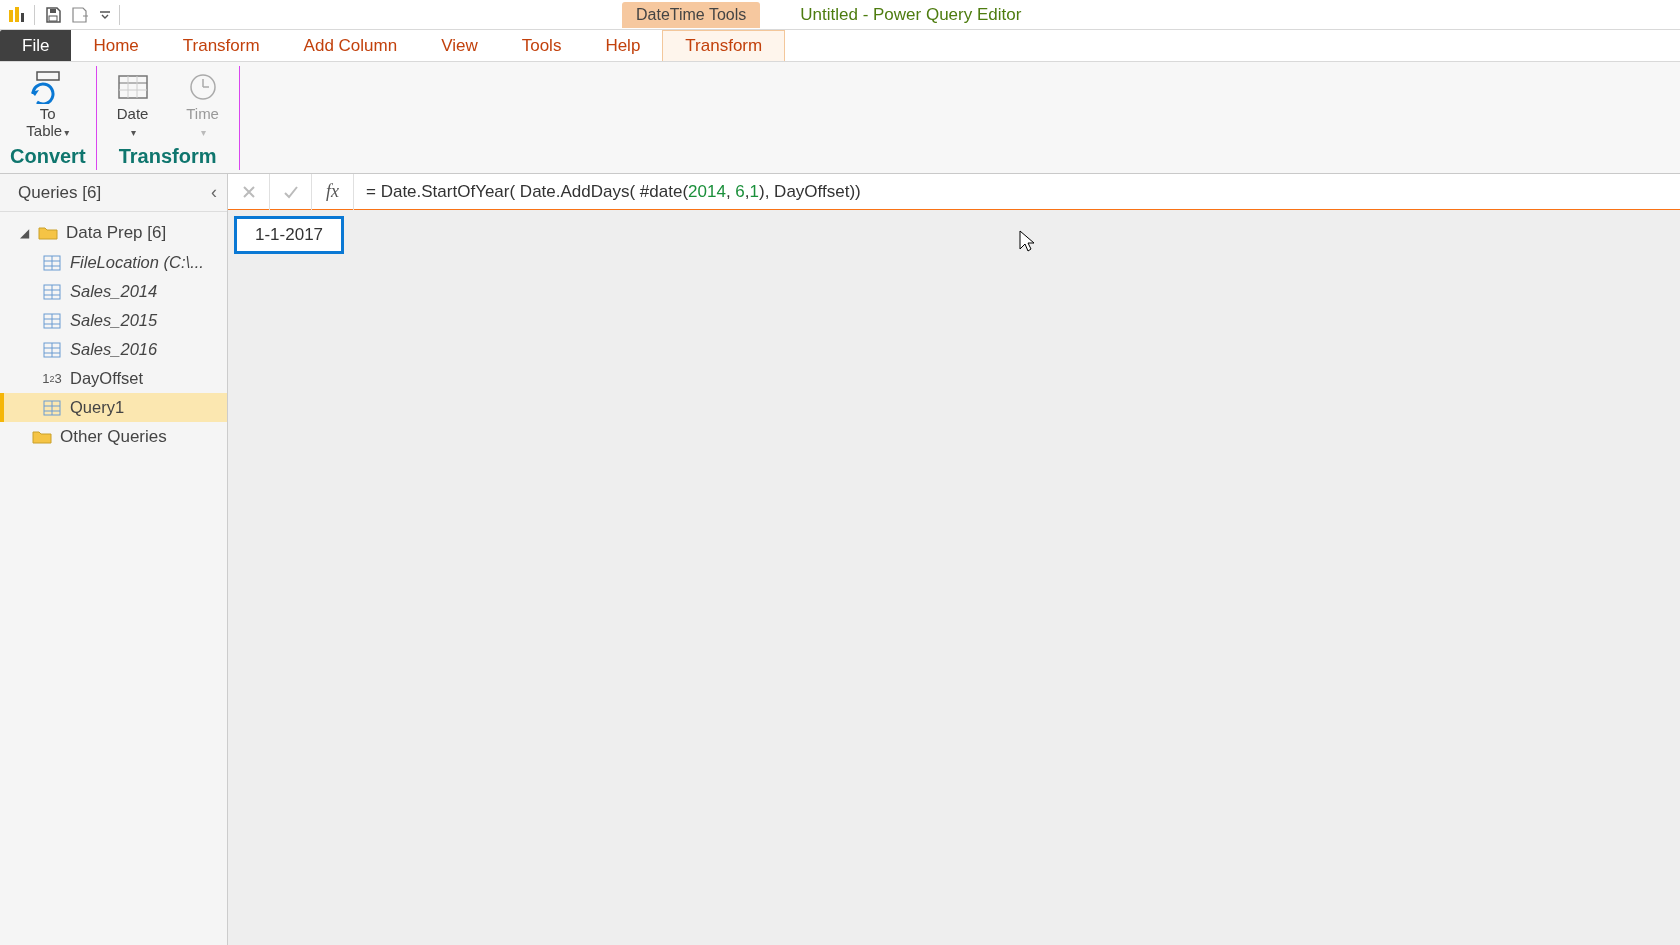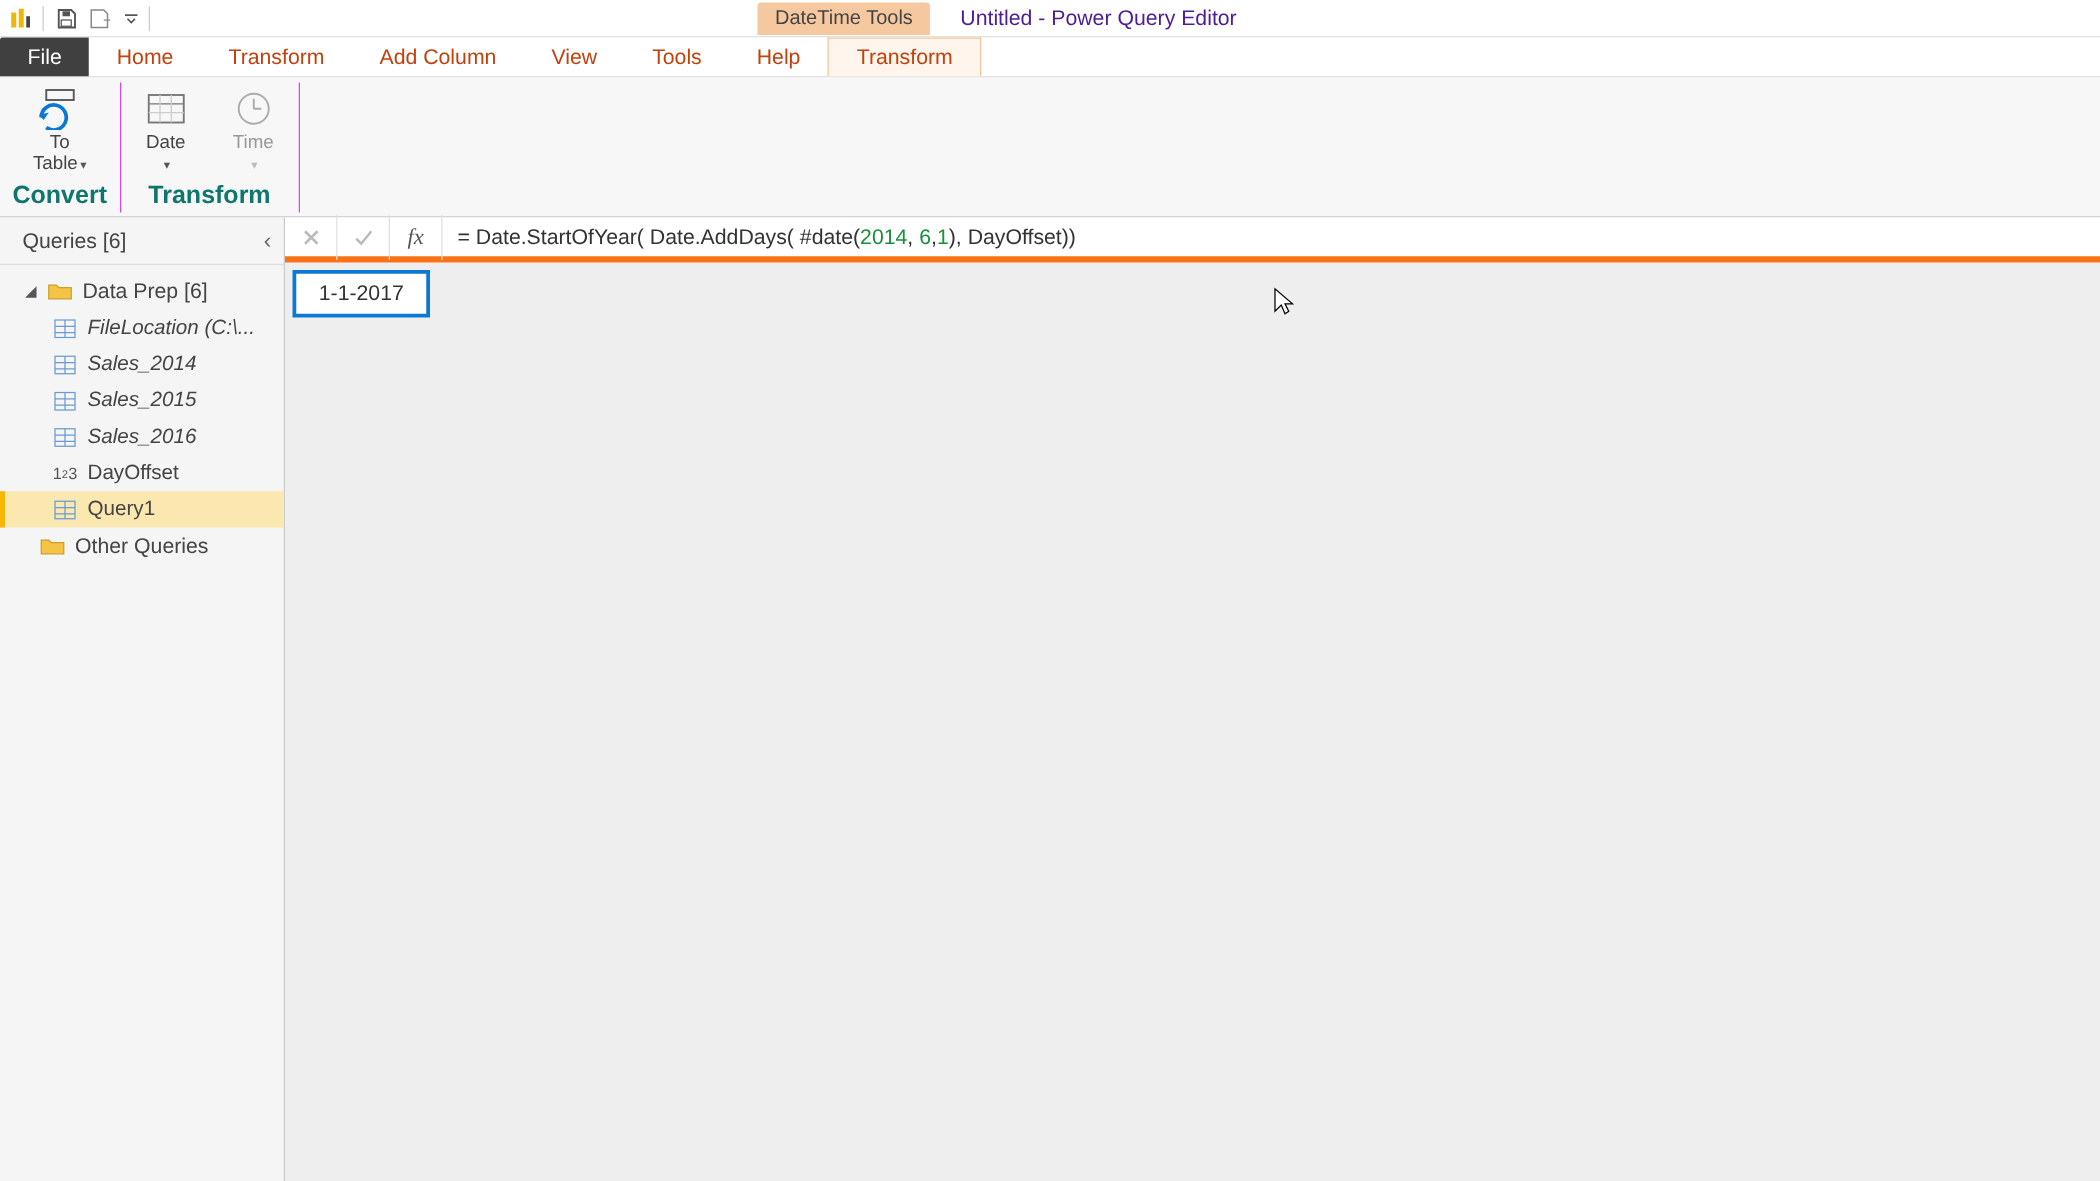--- a/index.html
+++ b/index.html
@@ -1,25 +1,25 @@
 <!DOCTYPE html>
 <html><head>
   <meta charset="utf-8">
   <style>
     * { margin: 0; padding: 0; box-sizing: border-box; font-family: "Segoe UI", Tahoma, sans-serif; }
     body { background: #fff; width: 1680px; height: 945px; overflow: hidden; font-size: 15px; color: #333; }
 
     
-    .title-bar { height: 30px; background: #fff; display: flex; align-items: stretch; border-bottom: 1px solid #d9d9d9; }
+    .title-bar { height: 30px; background: #fff; display: flex; align-items: stretch; border-bottom: 1px solid #d9d9d9; gap: 16px; }
     .qat { display: flex; align-items: center; gap: 4px; padding: 0 4px; }
     .qat-icon { width: 24px; height: 24px; display: flex; align-items: center; justify-content: center; border-radius: 2px; }
     .qat-sep { width: 1px; height: 20px; background: #ccc; margin: 0 2px; }
     .context-tab-group { margin-left: 480px; display: flex; align-items: center; }
     .context-tab-label { background: #f6c89f; color: #444; padding: 4px 14px; font-size: 16px; border-top-left-radius: 3px; border-top-right-radius: 3px; }
-    .window-title { display: flex; align-items: center; margin-left: 24px; color: #4c1d95; font-size: 17px; }
+    .window-title { display: flex; align-items: center; margin-left: 24px; color: #4d7c0f; font-size: 17px; }
 
     
     .tab-row { height: 32px; background: #fff; display: flex; align-items: stretch; }
     .file-tab { background: #404040; color: #fff; padding: 0 22px; display: flex; align-items: center; font-size: 17px; border-top-left-radius: 2px; }
     .ribbon-tab { padding: 0 22px; display: flex; align-items: center; color: #c2410c; font-size: 17px; cursor: default; }
     .ribbon-tab.context { background: #fef5ec; border: 1px solid #f3c79b; border-bottom: none; margin-left: 0; }
     .tab-spacer-to-context { margin-left: 25px; }
     .ribbon-tabs-border { border-bottom: 1px solid #d9d9d9; }
 
     
@@ -41,21 +41,21 @@
     .tree-row { display: flex; align-items: center; gap: 8px; padding: 5px 8px 5px 20px; font-size: 17px; color: #444; }
     .tree-row.child { padding-left: 42px; font-style: italic; font-size: 16.5px; }
     .tree-row.child.noitalic { font-style: normal; }
     .tree-row.selected { background: #fbe7b0; border-left: 4px solid #f5b608; padding-left: 38px; }
     .tree-row.folder { font-weight: 400; }
     .tree-toggle { color: #555; font-size: 12px; width: 10px; }
     .tree-icon { width: 20px; height: 18px; display: flex; align-items: center; justify-content: center; }
 
     
     .content { flex: 1; background: #eee; position: relative; display: flex; flex-direction: column; }
-    .formula-row { height: 36px; background: #fff; border-bottom: 5px solid #f97316; display: flex; align-items: center; }
+    .formula-row { height: 36px; background: #fff; border-bottom: 1px solid #f97316; display: flex; align-items: center; }
     .fb-btn { width: 42px; height: 36px; display: flex; align-items: center; justify-content: center; border-right: 1px solid #e0e0e0; color: #888; }
     .fb-btn.disabled { color: #bbb; }
     .fx-label { font-style: italic; font-family: "Times New Roman", serif; font-size: 18px; color: #555; }
     .formula-input { flex: 1; padding: 0 12px; font-family: Consolas, monospace; font-size: 17px; color: #333; white-space: pre; overflow: hidden; }
     .tok-num { color: #1a8f3a; }
 
     .data-area { padding: 6px; display: flex; align-items: center; }
     .value-cell { border: 3px solid #0a78d4; background: #fff; padding: 6px 18px; font-size: 17px; color: #333; }
 
     .cursor { position: absolute; left: 790px; top: 55px; width: 18px; height: 24px; pointer-events: none; }

